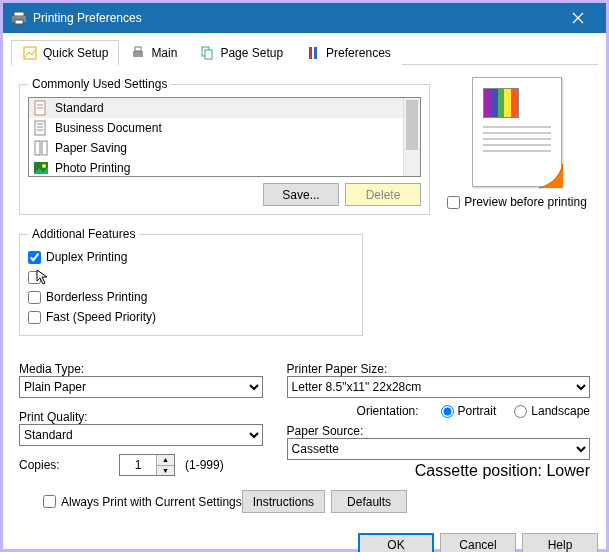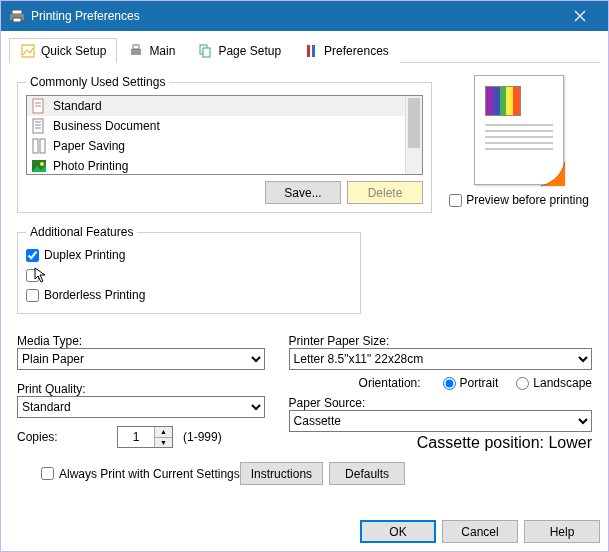--- a/index.html
+++ b/index.html
@@ -1,17 +1,17 @@
 <!DOCTYPE html>
 <html><head>
 <meta charset="utf-8">
 <style>
 * { box-sizing: border-box; font-family: "Segoe UI", Tahoma, sans-serif; font-size: 12px; }
 body { margin: 0; background: #fff; }
-.window { width: 609px; height: 552px; border: 1px solid #c4b5fd; display: flex; flex-direction: column; }
+.window { width: 609px; height: 552px; border: 3px solid #c4b5fd; display: flex; flex-direction: column; }
 .titlebar { background: #1a6fb0; color: #fff; height: 30px; display: flex; align-items: center; padding: 0 8px; }
 .titlebar .icon { width: 16px; height: 16px; margin-right: 6px; }
 .titlebar .title { flex: 1; }
 .titlebar .close { width: 40px; height: 30px; display: flex; align-items: center; justify-content: center; cursor: pointer; }
 .content { flex: 1; padding: 6px 8px 8px 8px; background: #fff; display: flex; flex-direction: column; }
 .tabs { display: flex; border-bottom: 1px solid #d0d0d0; }
 .tab { padding: 4px 10px; display: flex; align-items: center; gap: 5px; border: 1px solid transparent; border-bottom: none; background: #fff; cursor: pointer; position: relative; top: 1px; }
 .tab.active { border-color: #d0d0d0; background: #fff; }
 .tab .ticon { width: 16px; height: 16px; }
 .tabpage { flex: 1; padding: 8px 6px 4px 6px; display: flex; flex-direction: column; }
@@ -40,21 +40,21 @@
 .previewimg .lines div { height:2px; background:#ccc; margin-bottom:4px; }
 .previewimg .corner { position:absolute; right:-4px; bottom:-4px; width:28px; height:28px; }
 .checkrow { display: flex; align-items: center; gap: 4px; margin-top: 8px; }
 .checkrow input { margin:0; width:13px; height:13px; }
 
 .features label { display: flex; align-items: center; gap: 5px; height: 20px; }
 .features input { margin:0; width:13px; height:13px; }
 .cursor { position:absolute; width:16px; height:16px; }
 
 .formgrid { display: grid; grid-template-columns: 1fr 1fr; column-gap: 24px; row-gap: 2px; margin: 4px 2px 0 2px; }
-.formgrid .lab { margin-top: 8px; }
+.formgrid .lab { margin-top: 14px; }
 .selectwrap select { width: 100%; height: 22px; border: 1px solid #7a7a7a; background: #fff; }
 .orientation { display:flex; align-items:center; gap:18px; margin-top:6px; padding-left:70px;}
 .orientation .olab { margin-right:4px; }
 .orientation label { display:flex; align-items:center; gap:4px; }
 .orientation input { margin:0; }
 .cassettepos { text-align:right; font-size:16px; margin-top:2px; color:#000; }
 .copiesrow { display:flex; align-items:center; gap:10px; margin-top:8px; }
 .spinner { display:flex; border:1px solid #7a7a7a; height:22px; width:56px; align-items:center; }
 .spinner input { border:none; width:36px; text-align:center; outline:none; height:100%; }
 .spinner .spins { width:18px; height:100%; border-left:1px solid #aaa; display:flex; flex-direction:column; }
@@ -200,20 +200,24 @@
           </label>
         <label style="position:relative;">
           <input type="checkbox" style="">
           <svg class="cursor" style="left:8px; top:2px;" viewBox="0 0 16 16">
               <path d="M1 1 L1 12 L4 9 L7 15 L9 14 L6 8 L11 8 Z" fill="#fff" stroke="#000" stroke-width="1"></path>
             </svg>
         </label>
         <label>
             <input type="checkbox" style="">
             <span>Borderless Printing</span>
+          </label>
+        <label>
+            <input type="checkbox" style="">
+            <span>Fast (Speed Priority)</span>
           </label>
       </fieldset>
 
       <div class="formgrid">
         <div>
           <div class="lab">Media Type:</div>
           <div class="selectwrap"><select><option>Plain Paper</option></select></div>
           <div class="lab" style="margin-top:12px;">Print Quality:</div>
           <div class="selectwrap"><select><option>Standard</option></select></div>
           <div class="copiesrow">

